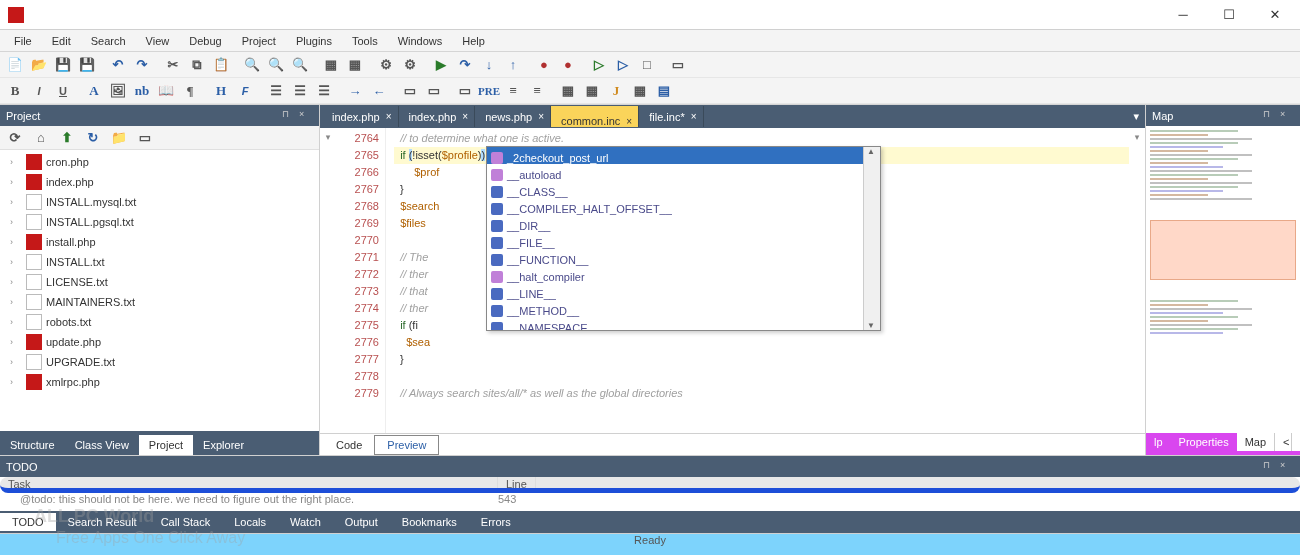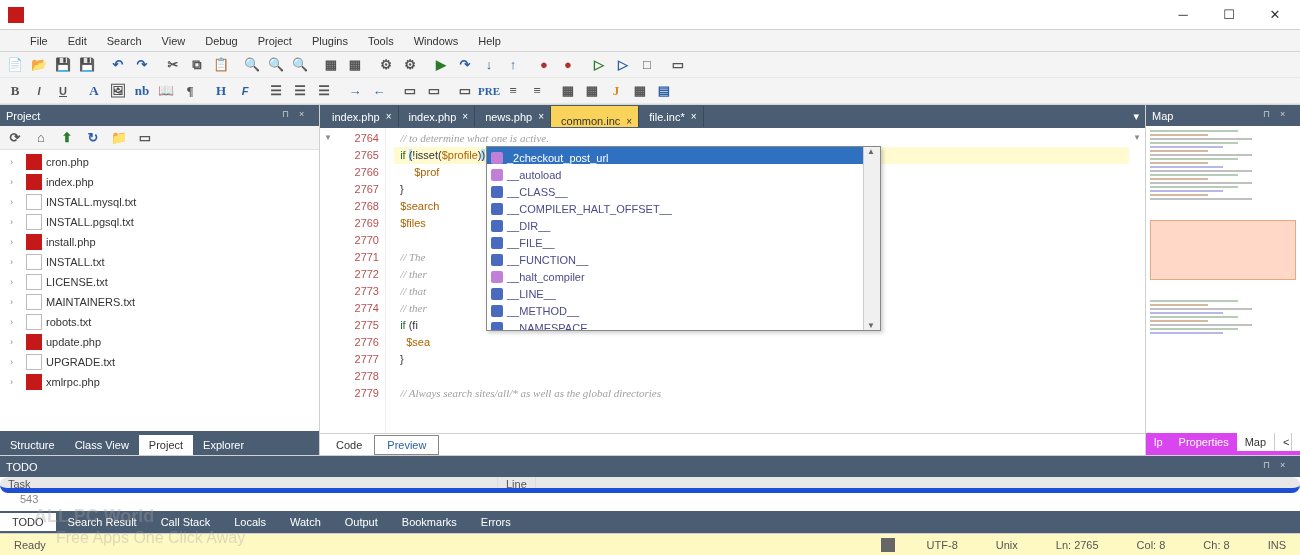--- a/index.html
+++ b/index.html
@@ -1,21 +1,21 @@
 <!DOCTYPE html>
 <html><head>
 <meta charset="utf-8">
 <style>
 * { margin: 0; padding: 0; box-sizing: border-box; font-family: "Segoe UI", Tahoma, sans-serif; font-size: 11px; }
 body { width: 1300px; height: 555px; background: #f0f0f0; overflow: hidden; display: flex; flex-direction: column; }
 .titlebar { height: 30px; background: #fff; display: flex; align-items: center; padding: 0 2px; border-bottom: 1px solid #d0d0d0; }
 .titlebar .app-icon { width: 16px; height: 16px; background: #c51818; margin: 0 6px; }
 .titlebar .spacer { flex: 1; }
 .titlebar .winbtn { width: 46px; height: 30px; display: flex; align-items: center; justify-content: center; font-size: 13px; color: #333; }
-.menubar { height: 22px; background: #f4f4f4; display: flex; align-items: center; padding: 0 20px; border-bottom: 1px solid #d5d5d5; }
+.menubar { height: 22px; background: #f4f4f4; display: flex; align-items: center; padding: 0 4px; border-bottom: 1px solid #d5d5d5; }
 .menubar span { padding: 2px 10px; color: #333; }
 .toolbars { background: #f4f4f4; border-bottom: 1px solid #d5d5d5; }
 .toolbar-row { height: 26px; display: flex; align-items: center; padding: 0 4px; gap: 2px; border-bottom: 1px solid #e6e6e6; }
 .tbtn { width: 22px; height: 22px; display: flex; align-items: center; justify-content: center; border: 0; background: transparent; font-size: 13px; color: #555; font-weight: bold; font-family: "Times New Roman", serif; }
 .tbtn.green { color: #2a7b2a; }
 .tbtn.blue { color: #2b5ea6; }
 .tbtn.red { color: #b03030; }
 .tbtn.orange { color: #d08a1e; }
 .sep { width: 5px; height: 22px; }
 .main { flex: 1; display: flex; min-height: 0; }
@@ -38,21 +38,21 @@
 .editor-tabs { height: 23px; background: #4a5d73; display: flex; align-items: center; padding-left: 2px; }
 .etab { height: 21px; padding: 0 6px 0 10px; display: flex; align-items: center; gap: 6px; color: #fff; background: #4a5d73; border-right: 1px solid #3a4a5a; font-size: 11px; }
 .etab.active { background: #fad45a; color: #333; align-items: flex-end; }
 .etab .close { font-size: 10px; }
 .code-area { flex: 1; display: flex; position: relative; font-family: Consolas, monospace; font-size: 12px; overflow: hidden; }
 .gutter { width: 50px; background: #fff; border-right: 1px solid #eee; text-align: right; padding: 2px 6px 0 0; color: #b85050; }
 .gutter div { height: 17px; line-height: 17px; }
 .code { flex: 1; padding: 2px 0 0 8px; position: relative; }
 .code-line { height: 17px; line-height: 17px; white-space: pre; color: #333; }
 .code-line.hl { background: #fffad0; }
-.code-line .cmt { color: #a0a0a0; font-style: italic; font-family: Liberation Serif, serif; }
+.code-line .cmt { color: #a0a0a0; font-style: italic; }
 .code-line .kw { color: #2b6a2b; }
 .code-line .var { color: #b06000; }
 .code-line .brace-hl { background: #b0dcff; }
 .popup { position: absolute; left: 100px; top: 18px; width: 395px; height: 185px; background: #fff; border: 1px solid #888; box-shadow: 2px 2px 4px rgba(0,0,0,0.2); display: flex; }
 .popup-list { flex: 1; overflow: hidden; }
 .popup-item { height: 17px; display: flex; align-items: flex-end; padding: 0 4px; gap: 4px; color: #4a4a8a; }
 .popup-item.sel { background: #3070c0; color: #fff; }
 .popup-item .picon { width: 12px; height: 12px; background: #c080d8; border-radius: 2px; }
 .popup-item .picon.blue { background: #4a6ac0; }
 .popup-scroll { width: 17px; background: #f0f0f0; border-left: 1px solid #ccc; position: relative; }
@@ -75,21 +75,21 @@
 .right-tabs .nav { width: 14px; text-align: center; color: #fff; background: #fff; color: #333; border-left: 1px solid #ccc; }
 .bottom-panel { height: 56px; display: flex; flex-direction: column; border-top: 1px solid #d0d0d0; background: #fff; }
 .todo-header { height: 16px; background: #e8e8e8; display: flex; border-bottom: 5px solid #1d4ed8; border-radius: 8px; }
 .todo-header span { padding: 1px 8px; color: #555; border-right: 1px solid #ddd; }
 .todo-rows { flex: 1; overflow: hidden; }
 .todo-row { height: 18px; display: flex; padding: 0 0 0 20px; color: #888; }
 .todo-row .task { width: 478px; }
 .bottom-tabs { height: 22px; background: #4a5d73; display: flex; align-items: center; }
 .bottom-tabs span { padding: 3px 12px; color: #fff; font-size: 11px; }
 .bottom-tabs span.active { background: #fff; color: #333; }
-.statusbar { height: 22px; background: #fef9c3; display: flex; align-items: center; padding: 0 8px; gap: 26px; border-top: 1px solid #d0d0d0; color: #555; font-size: 11px; }
+.statusbar { height: 22px; background: #7dd3fc; display: flex; align-items: center; padding: 0 8px; gap: 26px; border-top: 1px solid #d0d0d0; color: #555; font-size: 11px; flex-direction: column; }
 .statusbar .cell { padding: 0 6px; }
 .statusbar .grow { flex: 1; }
 .watermark { position: absolute; left: 34px; bottom: 28px; color: #a0a0a0; font-size: 18px; font-weight: bold; opacity: .35; z-index: 5; font-family: Arial; }
 .watermark2 { position: absolute; left: 56px; bottom: 8px; color: #a0a0a0; font-size: 16px; opacity: .35; z-index: 5; font-family: Arial; }
 .editor-pane-arrow { width: 16px; color: #888; text-align: center; font-size: 9px; padding-top: 4px; }
 </style>
 </head>
 <body>
 
 <div class="titlebar">
@@ -453,20 +453,21 @@
     <div class="spacer"></div>
     <span class="pbtn">⊓</span>
     <span class="pbtn">×</span>
   </div>
   <div class="todo-header">
     <span style="width:498px">Task</span>
     <span>Line</span>
   </div>
   <div class="todo-rows" id="todo-rows">
       <div class="todo-row">
+        <span class="task">@todo: this should not be here. we need to figure out the right place.</span>
         <span>543</span>
       </div>
     </div>
 </div>
 <div class="bottom-tabs" id="bottom-tabs">
     <span class="active">TODO</span>
     <span>Search Result</span>
     <span>Call Stack</span>
     <span>Locals</span>
     <span>Watch</span>

